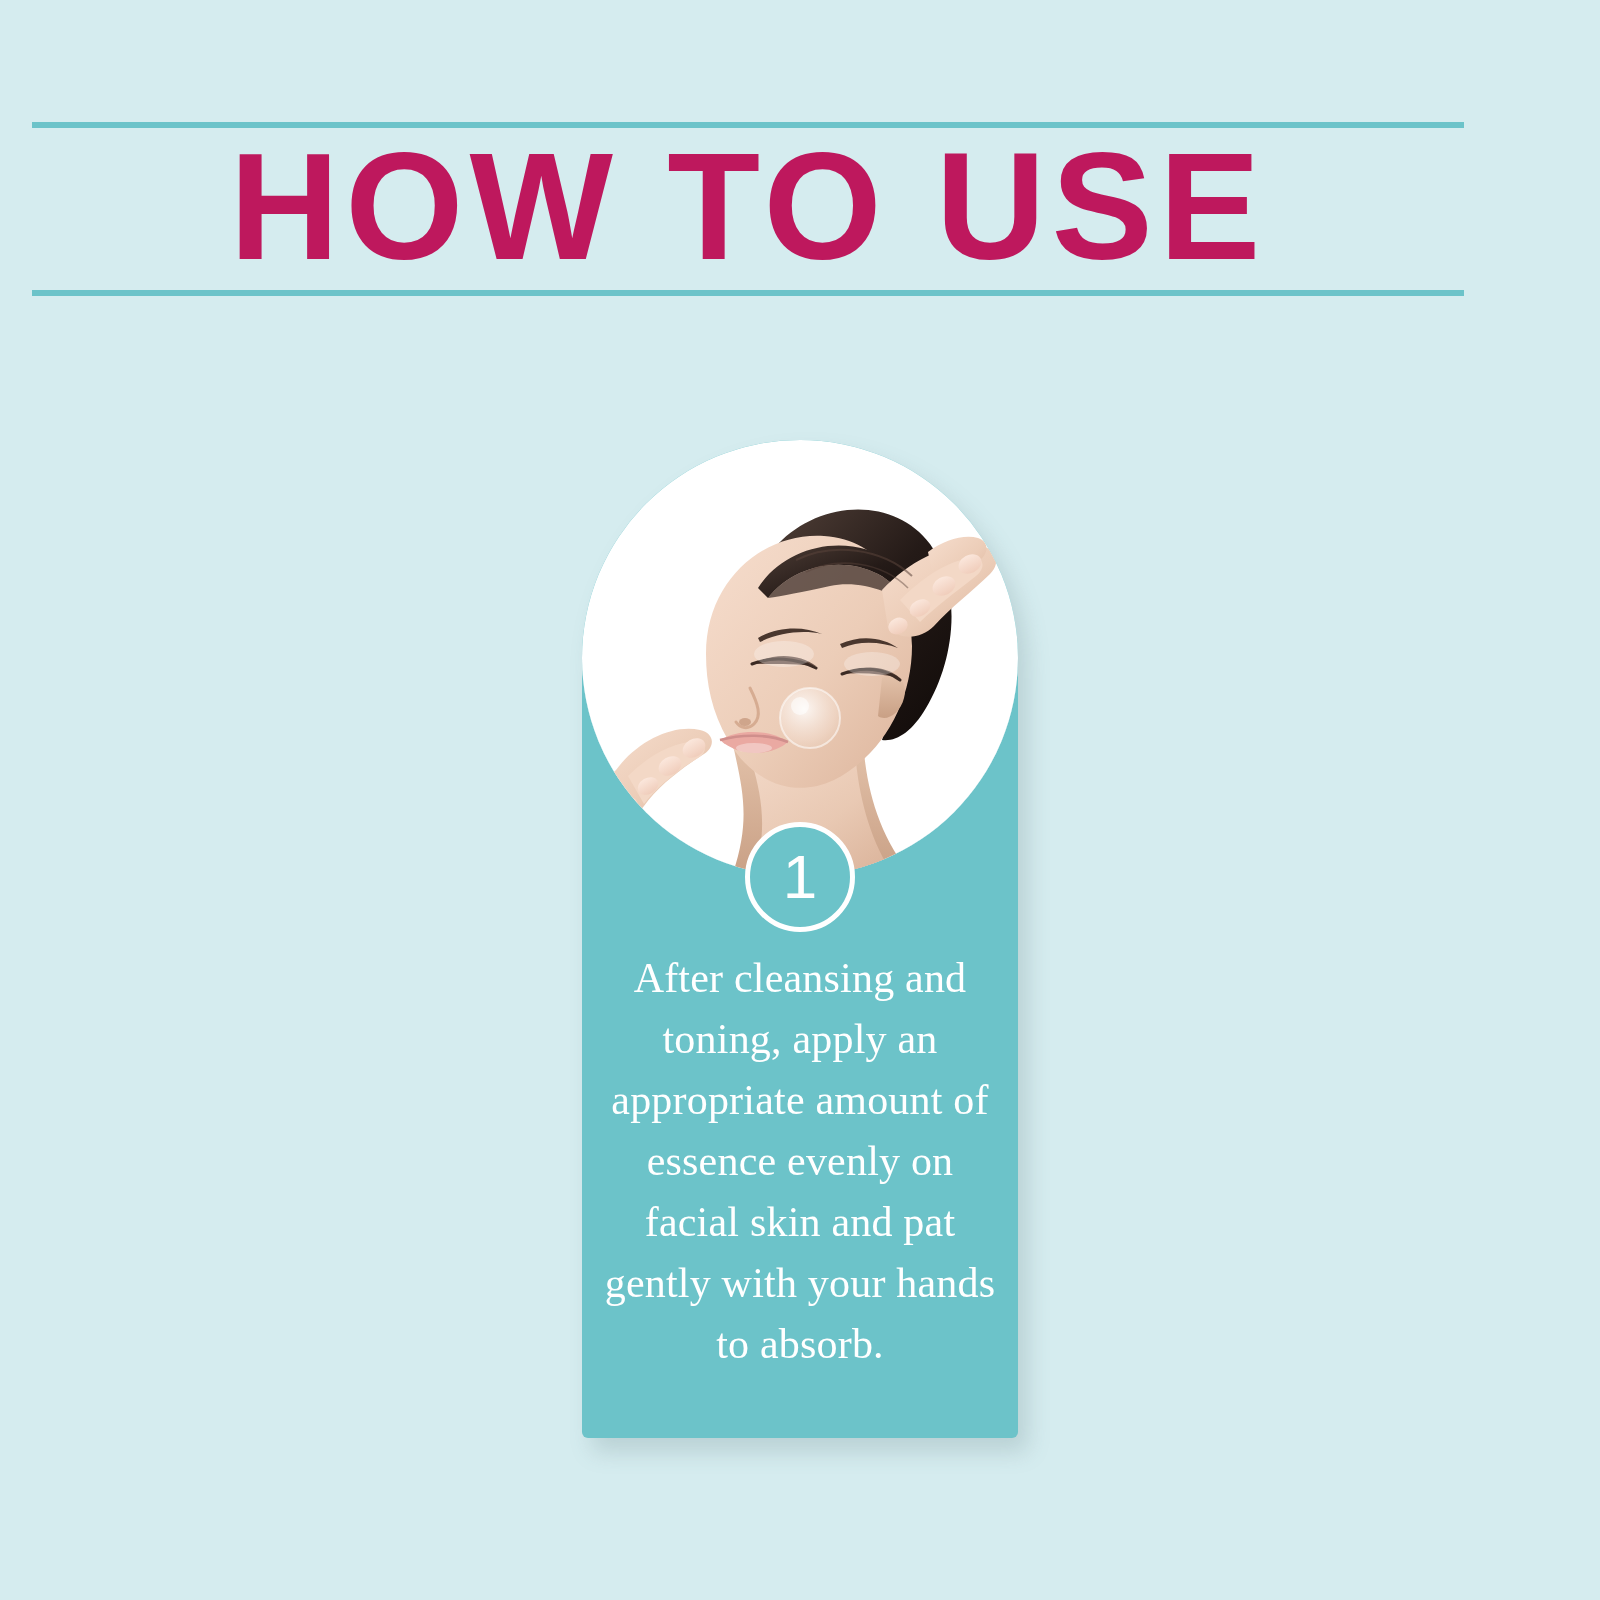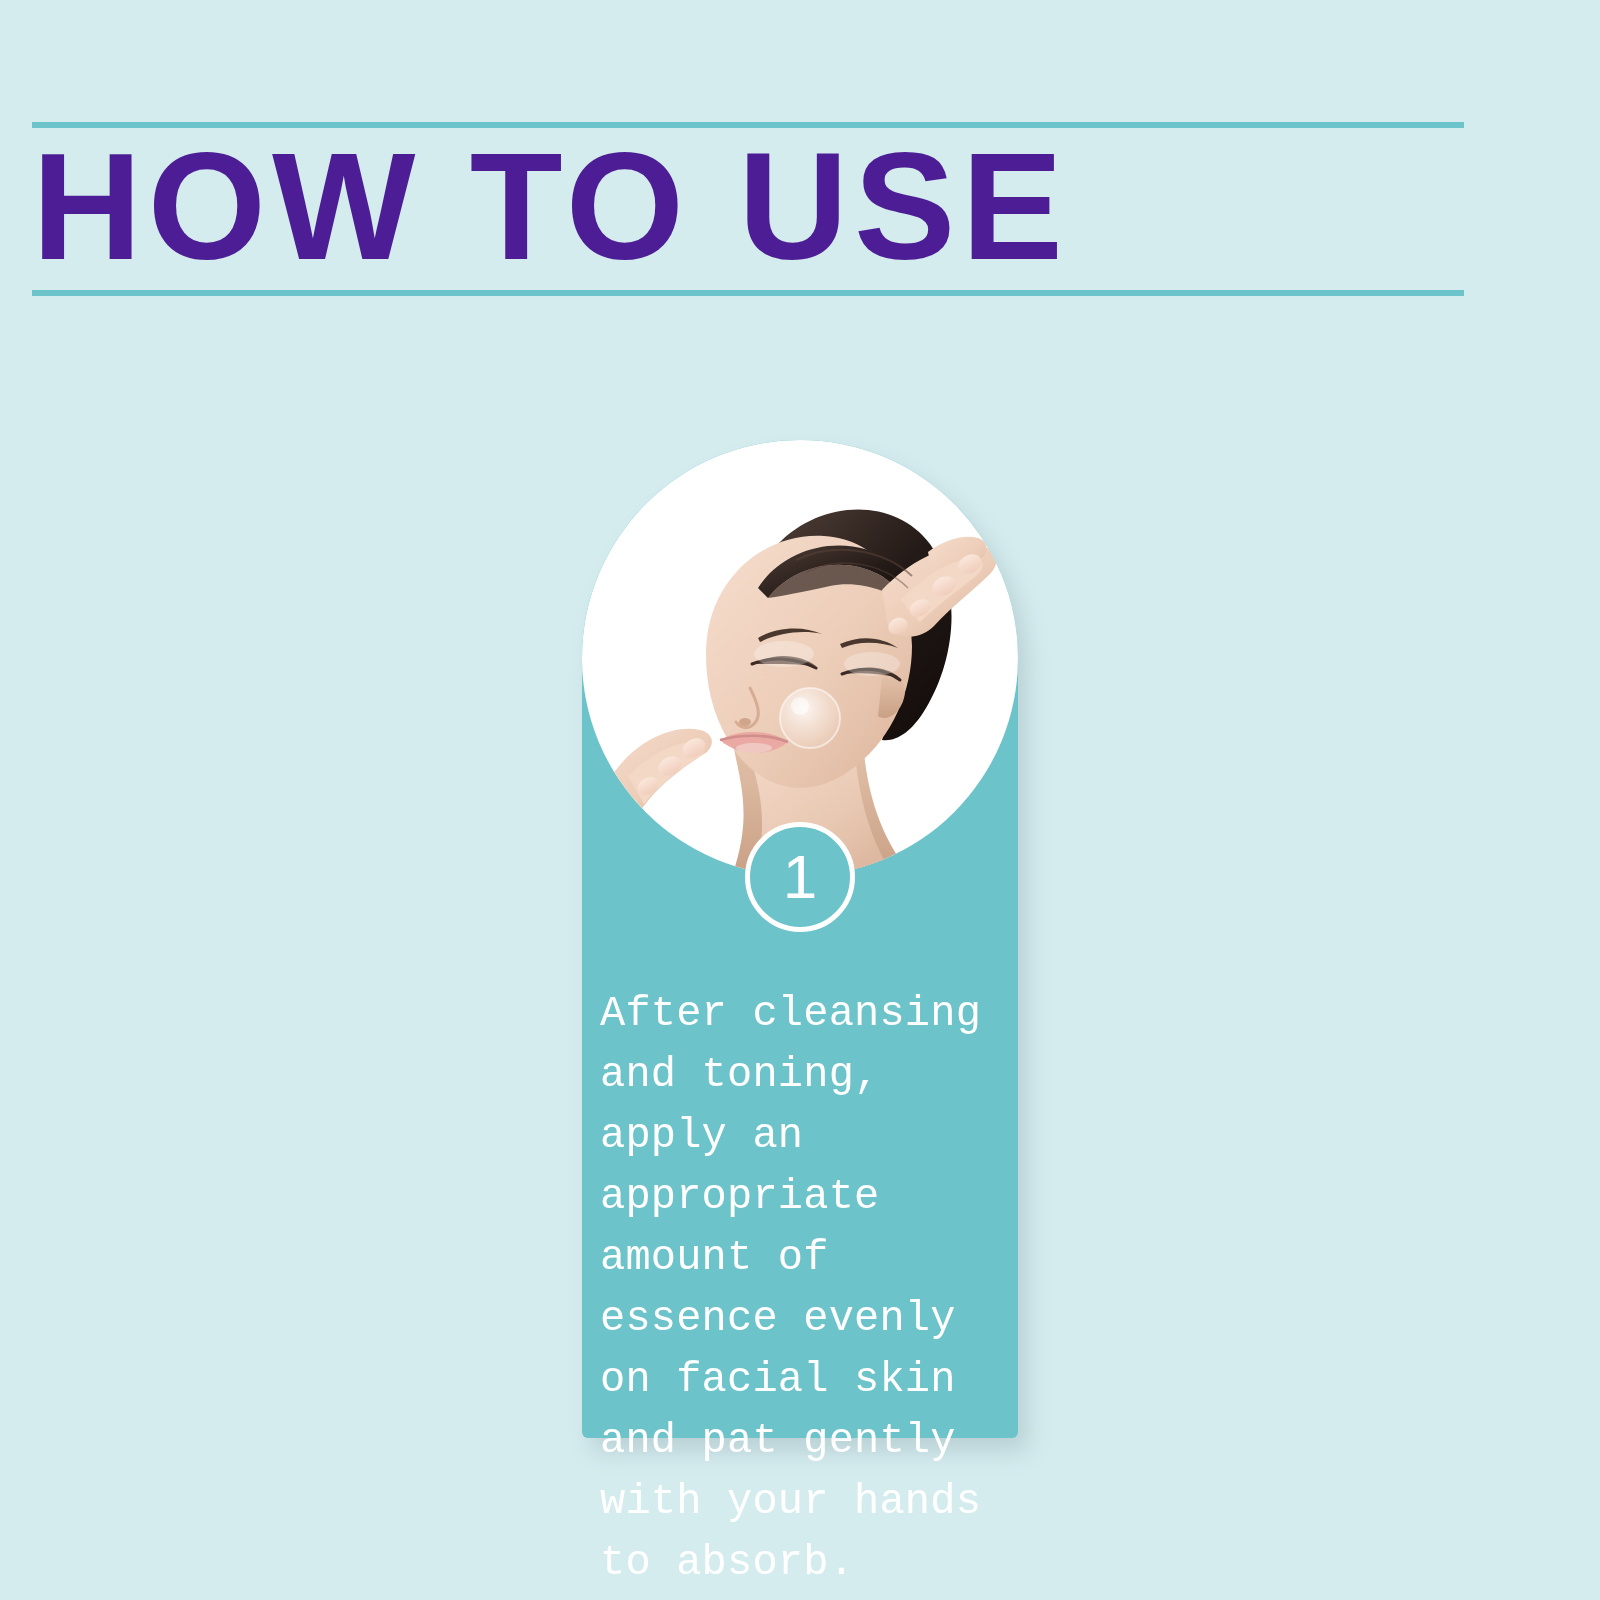--- a/index.html
+++ b/index.html
@@ -33,21 +33,22 @@
   #rule-top  { top: 122px; }
   #rule-bottom { top: 290px; }
 
   #page-title {
     position: absolute;
     left: 32px;
     top: 126px;
     width: 1432px;
     height: 160px;
     line-height: 160px;
-    color: #4c1d95;
+    text-align: center;
+    color: #be185d;
     font-family: "Liberation Sans", sans-serif;
     font-weight: bold;
     font-size: 152px;
     letter-spacing: 6px;
     white-space: nowrap;
   }
 
   
   #step-card {
     position: absolute;
@@ -93,27 +94,28 @@
     font-size: 62px;
     font-weight: 400;
     line-height: 100px;
     text-align: center;
   }
 
   
   #step-text {
     position: absolute;
     left: 18px;
-    top: 544px;
+    top: 508px;
     width: 400px;
     color: #ffffff;
-    font-family: Liberation Mono, monospace;
+    font-family: Liberation Serif, serif;
     font-size: 42px;
     font-weight: 300;
     line-height: 61px;
+    text-align: center;
     letter-spacing: 0.2px;
   }
 </style>
 </head>
 <body>
 
 <div id="header">
 
   <div class="rule" id="rule-top"></div>
 

